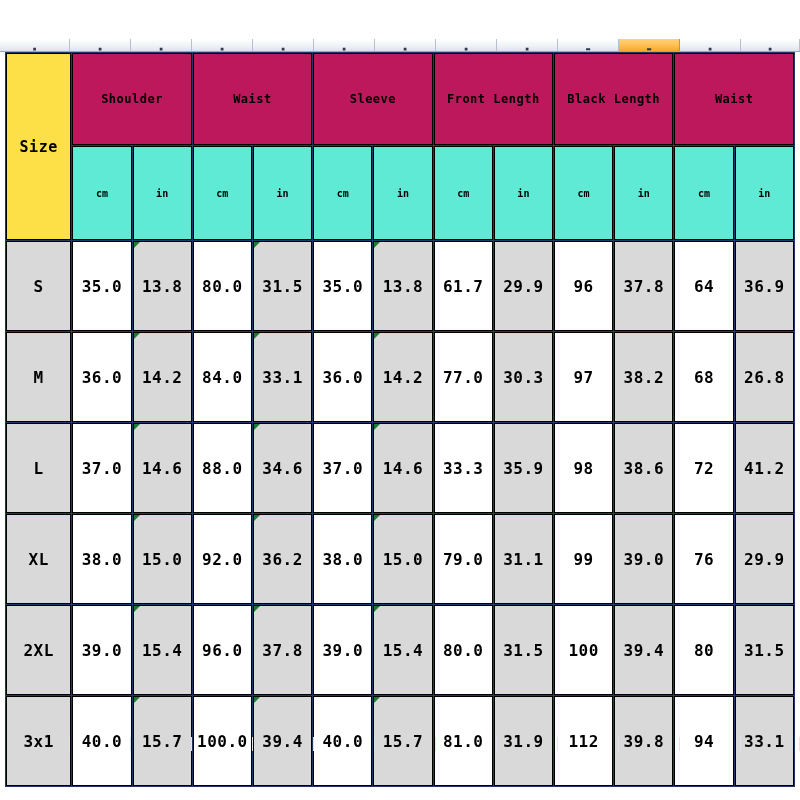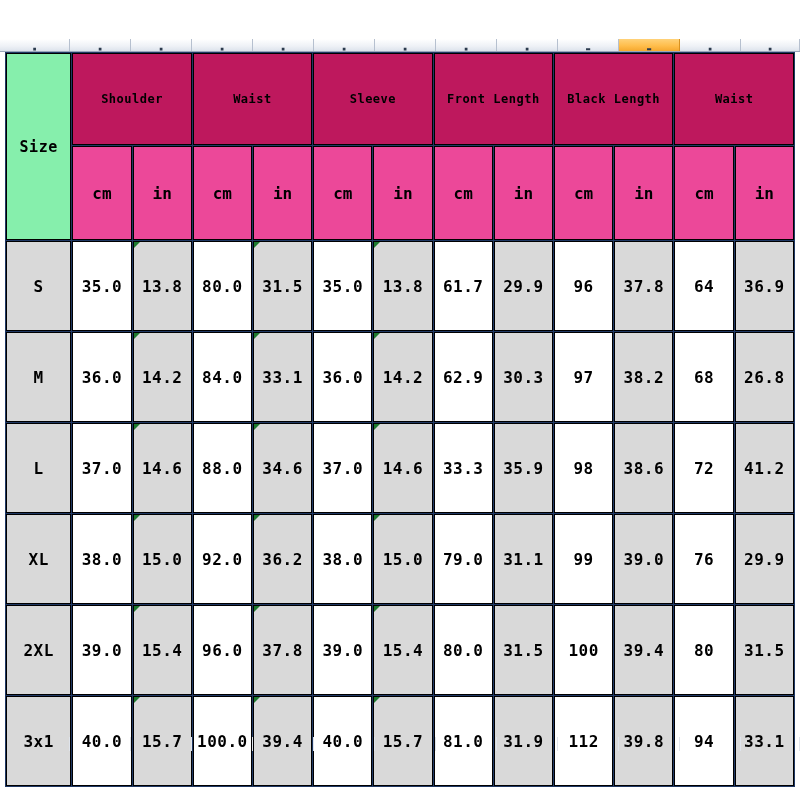--- a/index.html
+++ b/index.html
@@ -78,27 +78,27 @@
     white-space: nowrap;
   }
 
   th.hdr-blue {
     background: #be185d;
     font-size: 12px;
     letter-spacing: 0.5px;
     margin-top: 44px;
   }
   th.hdr-size {
-    background: #86efac;
+    background: #fde047;
     font-size: 15px;
     letter-spacing: 0.5px;
   }
   th.hdr-unit {
-    background: #ec4899;
-    font-size: 16px;
+    background: #5eead4;
+    font-size: 10px;
     height: 92px;
   }
   th.hdr-group {
     height: 90px;
   }
 
   td.cell {
     height: 88px;
     font-size: 16px;
     letter-spacing: 0.5px;
@@ -241,21 +241,21 @@
           <td class="cell shade">36.9</td>
         </tr>
         <tr>
           <td class="cell shade">M</td>
           <td class="cell plain">36.0</td>
           <td class="cell shade mark">14.2</td>
           <td class="cell plain">84.0</td>
           <td class="cell shade mark">33.1</td>
           <td class="cell plain">36.0</td>
           <td class="cell shade mark">14.2</td>
-          <td class="cell plain">62.9</td>
+          <td class="cell plain">77.0</td>
           <td class="cell shade">30.3</td>
           <td class="cell plain">97</td>
           <td class="cell shade">38.2</td>
           <td class="cell plain">68</td>
           <td class="cell shade">26.8</td>
         </tr>
         <tr>
           <td class="cell shade">L</td>
           <td class="cell plain">37.0</td>
           <td class="cell shade mark">14.6</td>

